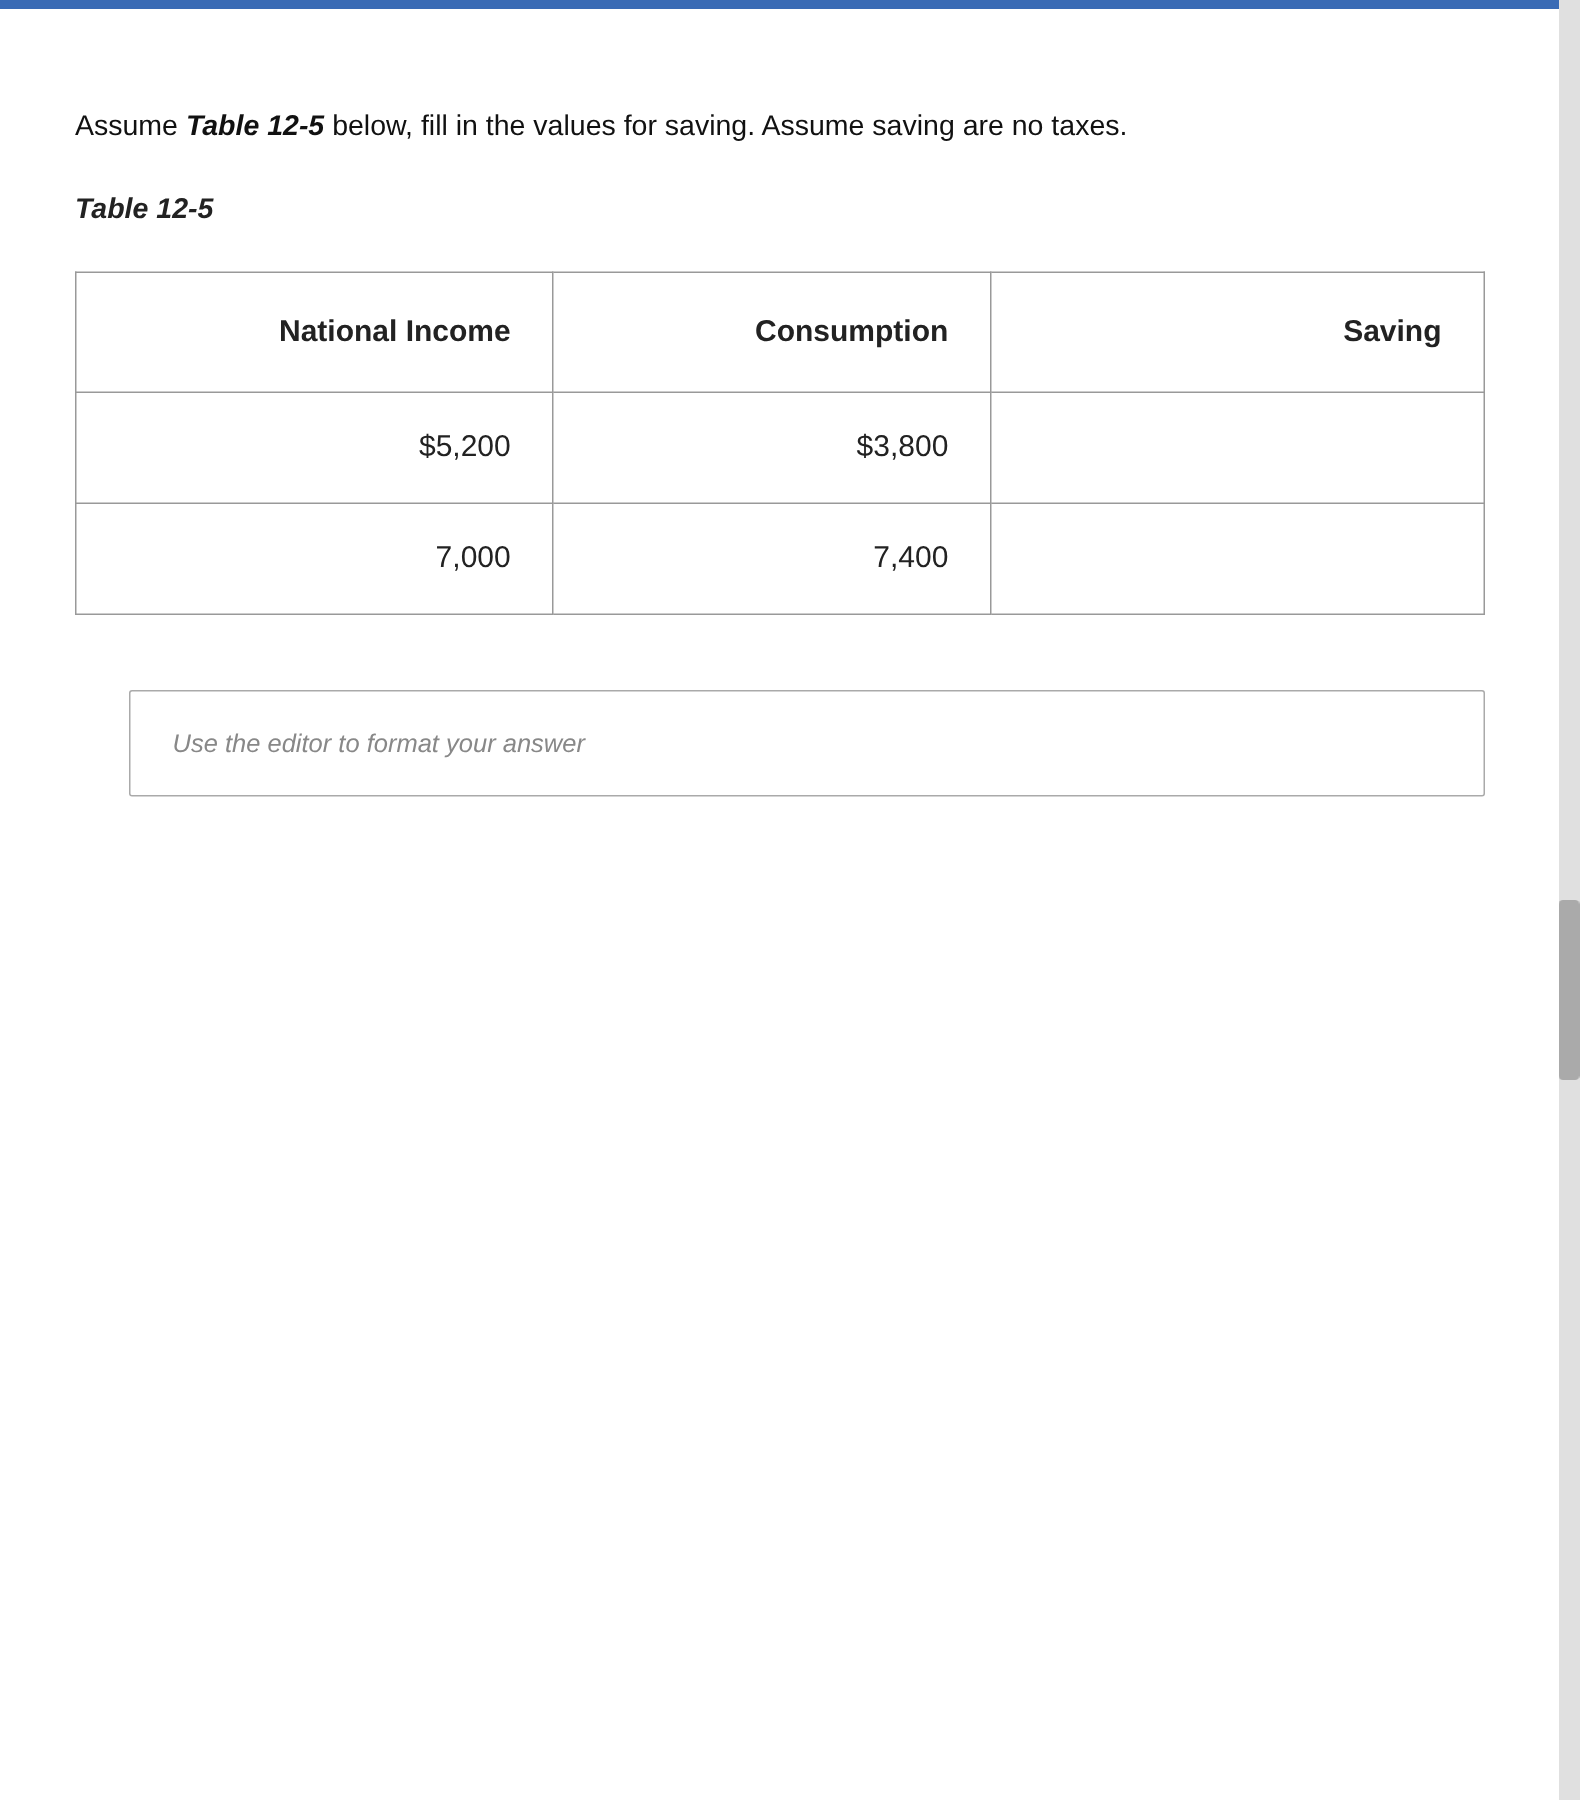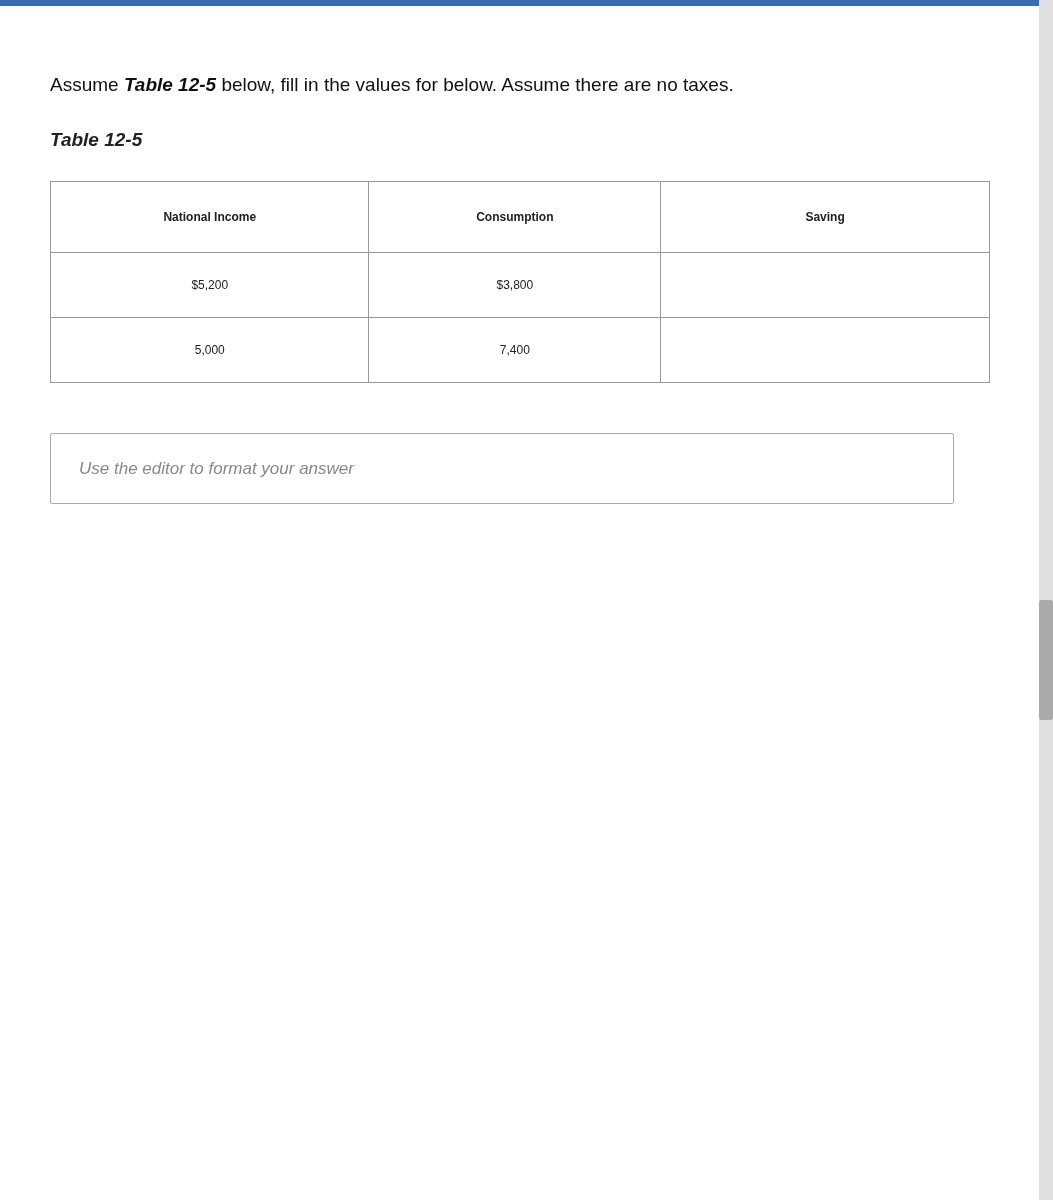--- a/index.html
+++ b/index.html
@@ -71,23 +71,23 @@
     .data-table {
       border-collapse: collapse;
       width: 940px;
       margin-bottom: 50px;
     }
 
     .data-table th,
     .data-table td {
       border: 1px solid #999;
       padding: 22px 28px;
-      text-align: center;
+      text-align: right;
       font-family: Arial, Helvetica, sans-serif;
-      font-size: 12px;
+      font-size: 20px;
       vertical-align: middle;
     }
 
     .data-table th {
       font-weight: bold;
       font-style: normal;
       background: #fff;
     }
 
     .data-table td {
@@ -115,59 +115,60 @@
       padding-top: 25px;
       padding-bottom: 25px;
     }
 
     .editor-box {
       border: 1px solid #aaa;
       width: 904px;
       padding: 24px 28px;
       min-height: 70px;
       border-radius: 2px;
+      margin-left: 36px;
     }
 
     .editor-placeholder {
       font-family: Arial, Helvetica, sans-serif;
       font-size: 17px;
       font-style: italic;
       color: #888;
     }
   </style>
 </head>
 <body>
 
 <div class="top-bar"></div>
 <div class="scrollbar-right">
   <div class="scrollbar-thumb"></div>
 </div>
 
 <p class="intro-text">
-  <span>Assume </span><span class="bold-italic">Table 12-5</span><span> below, fill in the values for below. Assume there are no taxes.</span>
+  <span>Assume </span><span class="bold-italic">Table 12-5</span><span> below, fill in the values for saving. Assume saving are no taxes.</span>
 </p>
 
 <p class="table-title">Table 12-5</p>
 
 <table class="data-table">
   <thead>
     <tr class="header-row">
       <th class="col-national-income">National Income</th>
       <th class="col-consumption">Consumption</th>
       <th class="col-saving">Saving</th>
     </tr>
   </thead>
   <tbody id="table-body">
   <tr class="data-row">
         <td class="col-national-income">$5,200</td>
         <td class="col-consumption">$3,800</td>
         <td class="col-saving"></td>
       </tr>
       <tr class="data-row">
-        <td class="col-national-income">5,000</td>
+        <td class="col-national-income">7,000</td>
         <td class="col-consumption">7,400</td>
         <td class="col-saving"></td>
       </tr>
     </tbody>
 </table>
 
 <div class="editor-box">
   <span class="editor-placeholder">Use the editor to format your answer</span>
 </div>
 

